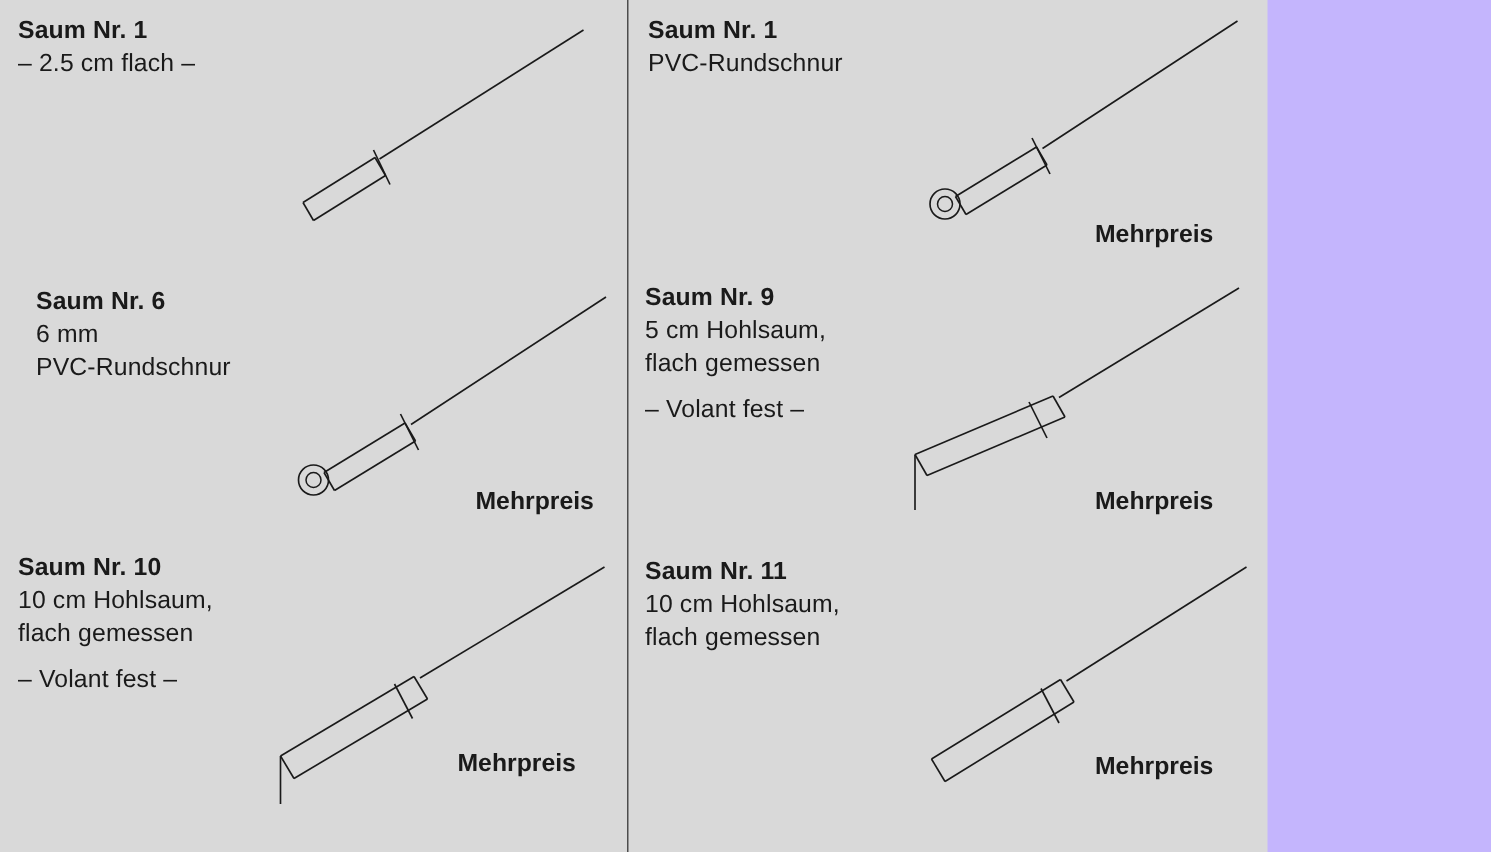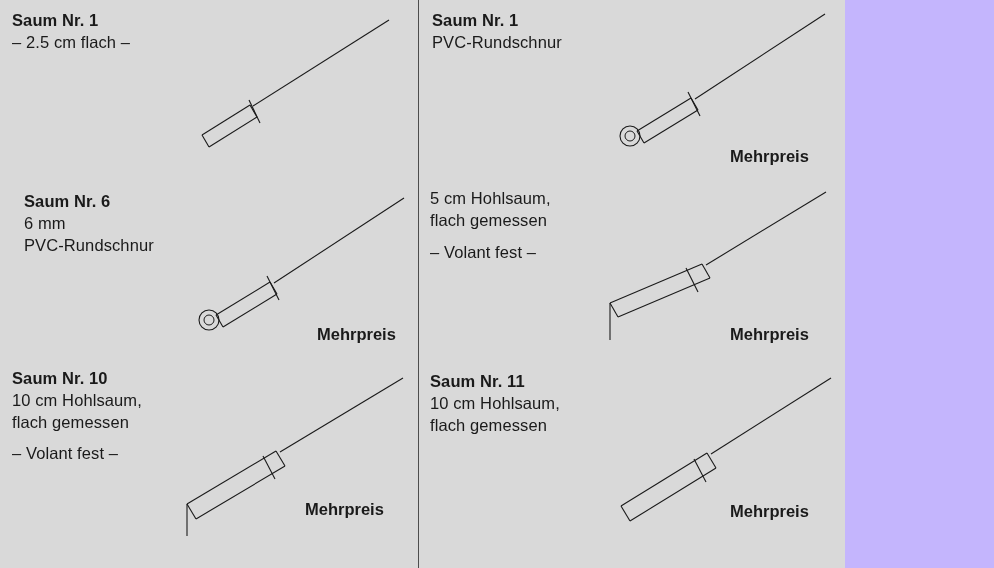--- a/index.html
+++ b/index.html
@@ -141,20 +141,21 @@
         <circle class="ln" cx="27" cy="126" r="10"></circle>
         <circle class="ln-thin" cx="27" cy="126" r="5"></circle>
         <path class="ln" d="M34 121 L41 133"></path>
       </svg>
     </div>
     <div class="mehrpreis" style="left:305px; top:145px;">Mehrpreis</div>
   </div>
 
   <div class="cell" style="left:418px; top:180px; width:427px; height:178px;">
     <div class="label-block" style="left:12px; top:8px;">
+      <div class="lbl-title">Saum Nr. 9</div>
       <div class="lbl-line">5 cm Hohlsaum,</div>
       <div class="lbl-line">flach gemessen</div>
       <div class="lbl-volant">– Volant fest –</div>
     </div>
     <div class="art" style="left:180px; top:10px;">
       <svg width="235" height="150" viewBox="0 0 235 150">
         <path class="ln" d="M228 2 L108 75"></path>
         <path class="ln" d="M104 74 L12 113"></path>
         <path class="ln" d="M112 88 L20 127"></path>
         <path class="ln" d="M104 74 L112 88"></path>

